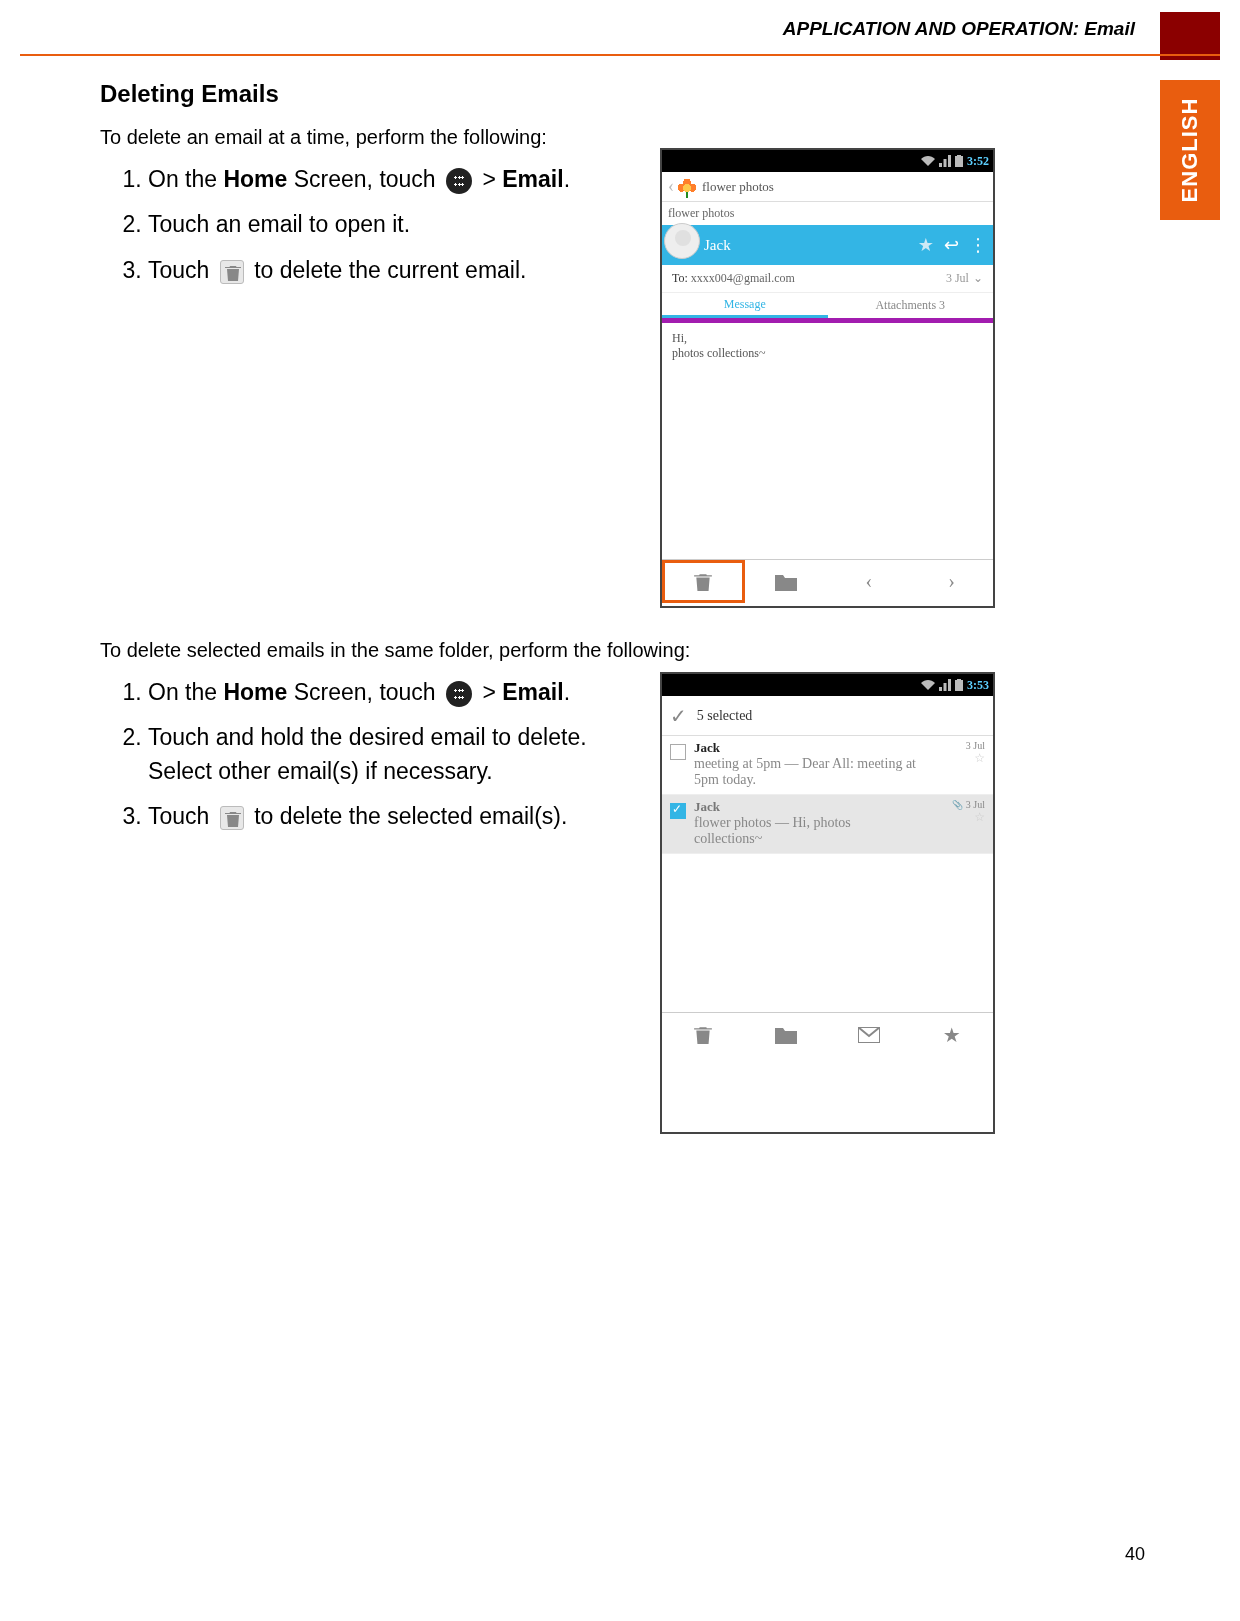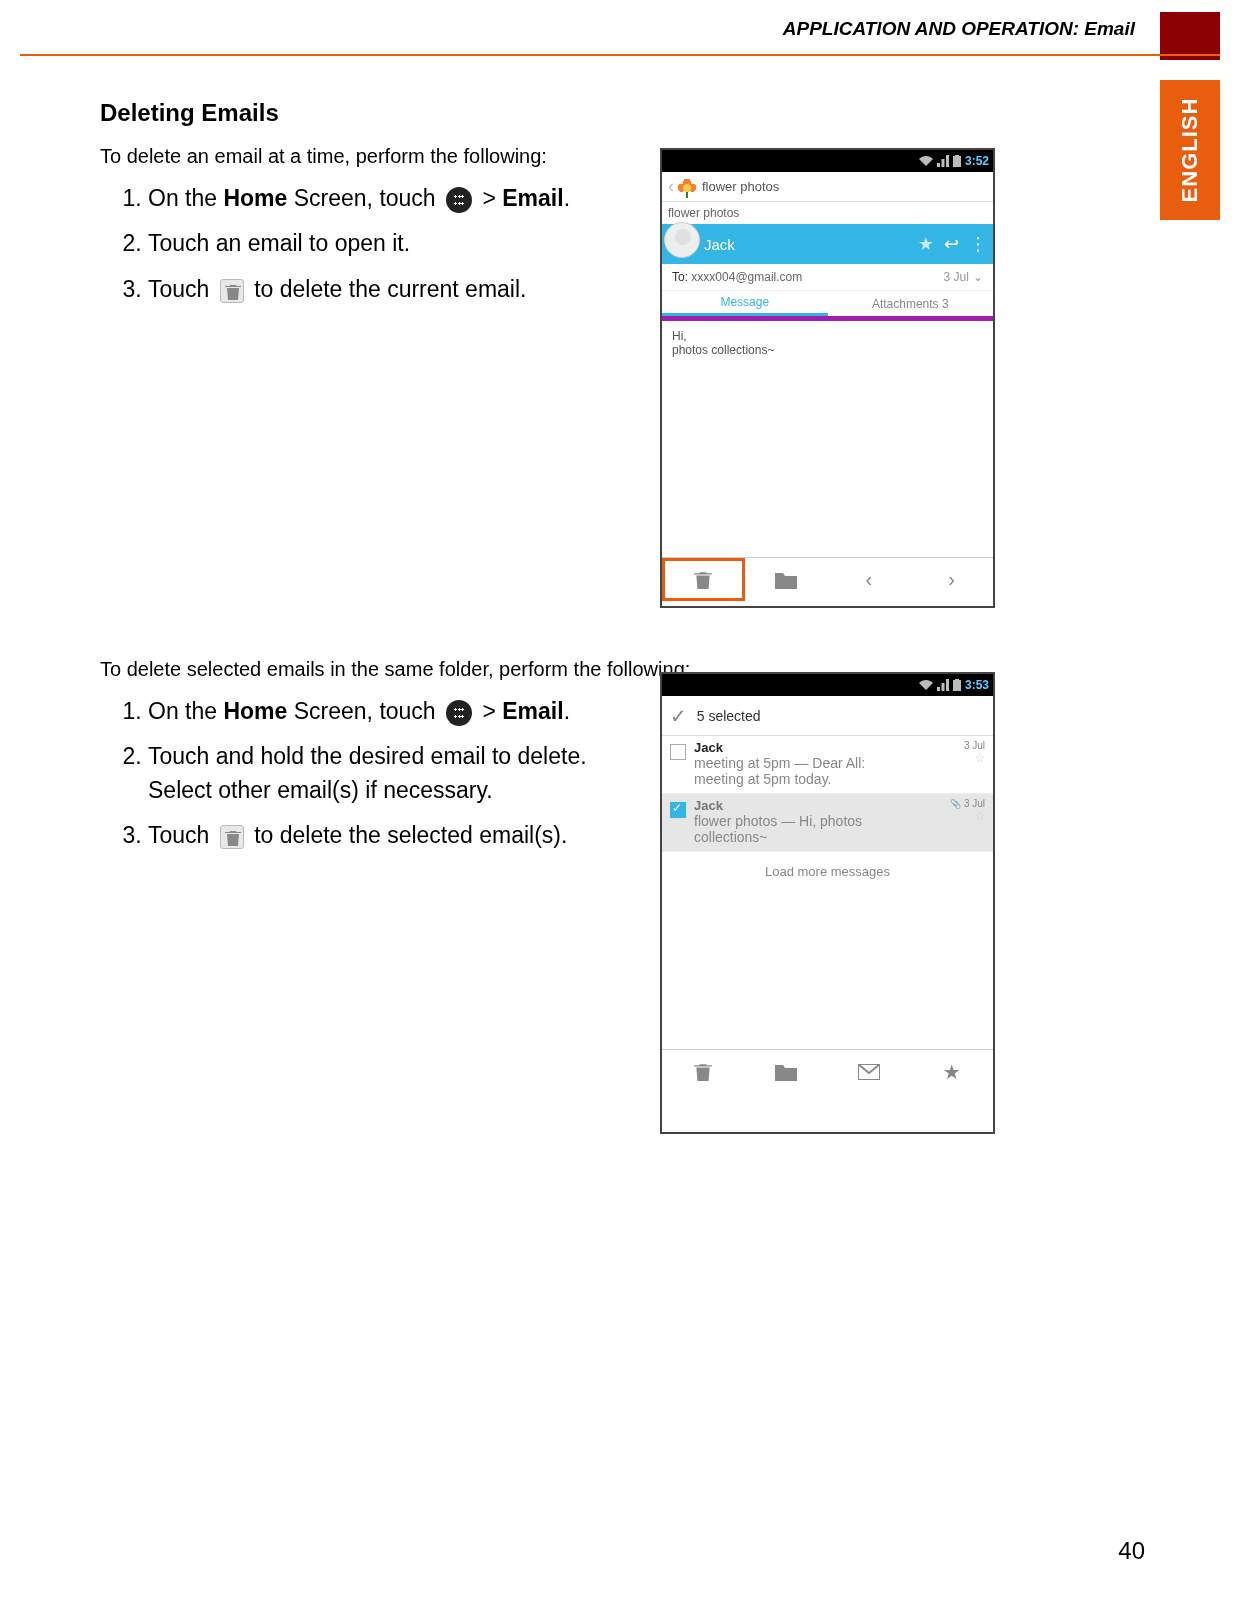--- a/index.html
+++ b/index.html
@@ -56,21 +56,21 @@
   }
   .side-tab-text {
     position: absolute;
     left: 50%;
     top: 50%;
     transform: translate(-50%, -50%) rotate(-90deg);
     letter-spacing: 1px;
   }
   .content {
     position: absolute;
-    top: 99px;
+    top: 80px;
     left: 100px;
     width: 1020px;
   }
   h2.section-title {
     font-size: 24px;
     font-weight: bold;
     margin: 0 0 18px 0;
   }
   .para {
     font-size: 20px;
@@ -127,21 +127,21 @@
     position: absolute;
     left: 4px; top: 3px;
     width: 16px; height: 18px;
   }
 
   
   .shot {
     position: absolute;
     border: 2px solid #444;
     background: #fff;
-    font-family: Liberation Sans, sans-serif;
+    font-family: Liberation Serif, serif;
   }
   .shot1 { top: 148px; left: 660px; width: 335px; height: 460px; }
 
   .statusbar {
     height: 22px;
     background: #000;
     color: #fff;
     font-size: 12px;
     display: flex;
     align-items: center;
@@ -217,21 +217,21 @@
   .list-item.sel { background:#e6e6e6;}
   .list-item.sel .li-title{color:#777;}
   .load-more{ text-align:center; color:#888; font-size:13px; padding:12px 0;}
   .toolbar-bottom2 { display:flex; height:44px; border-top:1px solid #ccc; }
   .toolbar-bottom2 > div{ flex:1; display:flex; align-items:center; justify-content:center; color:#888; font-size:20px;}
 
   .page-number {
     position: absolute;
     bottom: 56px;
     right: 95px;
-    font-size: 24px;
+    font-size: 18px;
   }
   svg { display:block; }
 </style>
 </head>
 <body>
 
 <div class="header-row">
   <div class="header-title">APPLICATION AND OPERATION: Email</div>
 </div>
 <div class="red-tab-top"></div>
@@ -385,21 +385,20 @@
       <div class="li-body">
         <div class="li-title">Jack</div>
         <div class="li-sub">flower photos — Hi, photos collections~</div>
       </div>
       <div style="text-align:right;">
         <div class="li-date"><span style="color:#aaa;font-size:9px;">📎 </span><span>3 Jul</span></div>
         <div class="li-star">☆</div>
       </div>
     </div>
   </div>
-  <div class="load-more">Load more messages</div>
   <div style="height:158px;"></div>
   <div class="toolbar-bottom2">
     <div>
       <svg width="18" height="20" viewBox="0 0 16 18">
           <path fill="#888" d="M2 5h12l-1 12H3L2 5zm3-3h6l1 2H4l1-2zM0 3h16v1H0z"></path>
         </svg>
     </div>
     <div>
       <svg width="22" height="18" viewBox="0 0 22 18">
           <path fill="#888" d="M0 2h8l2 3h12v13H0z"></path>

